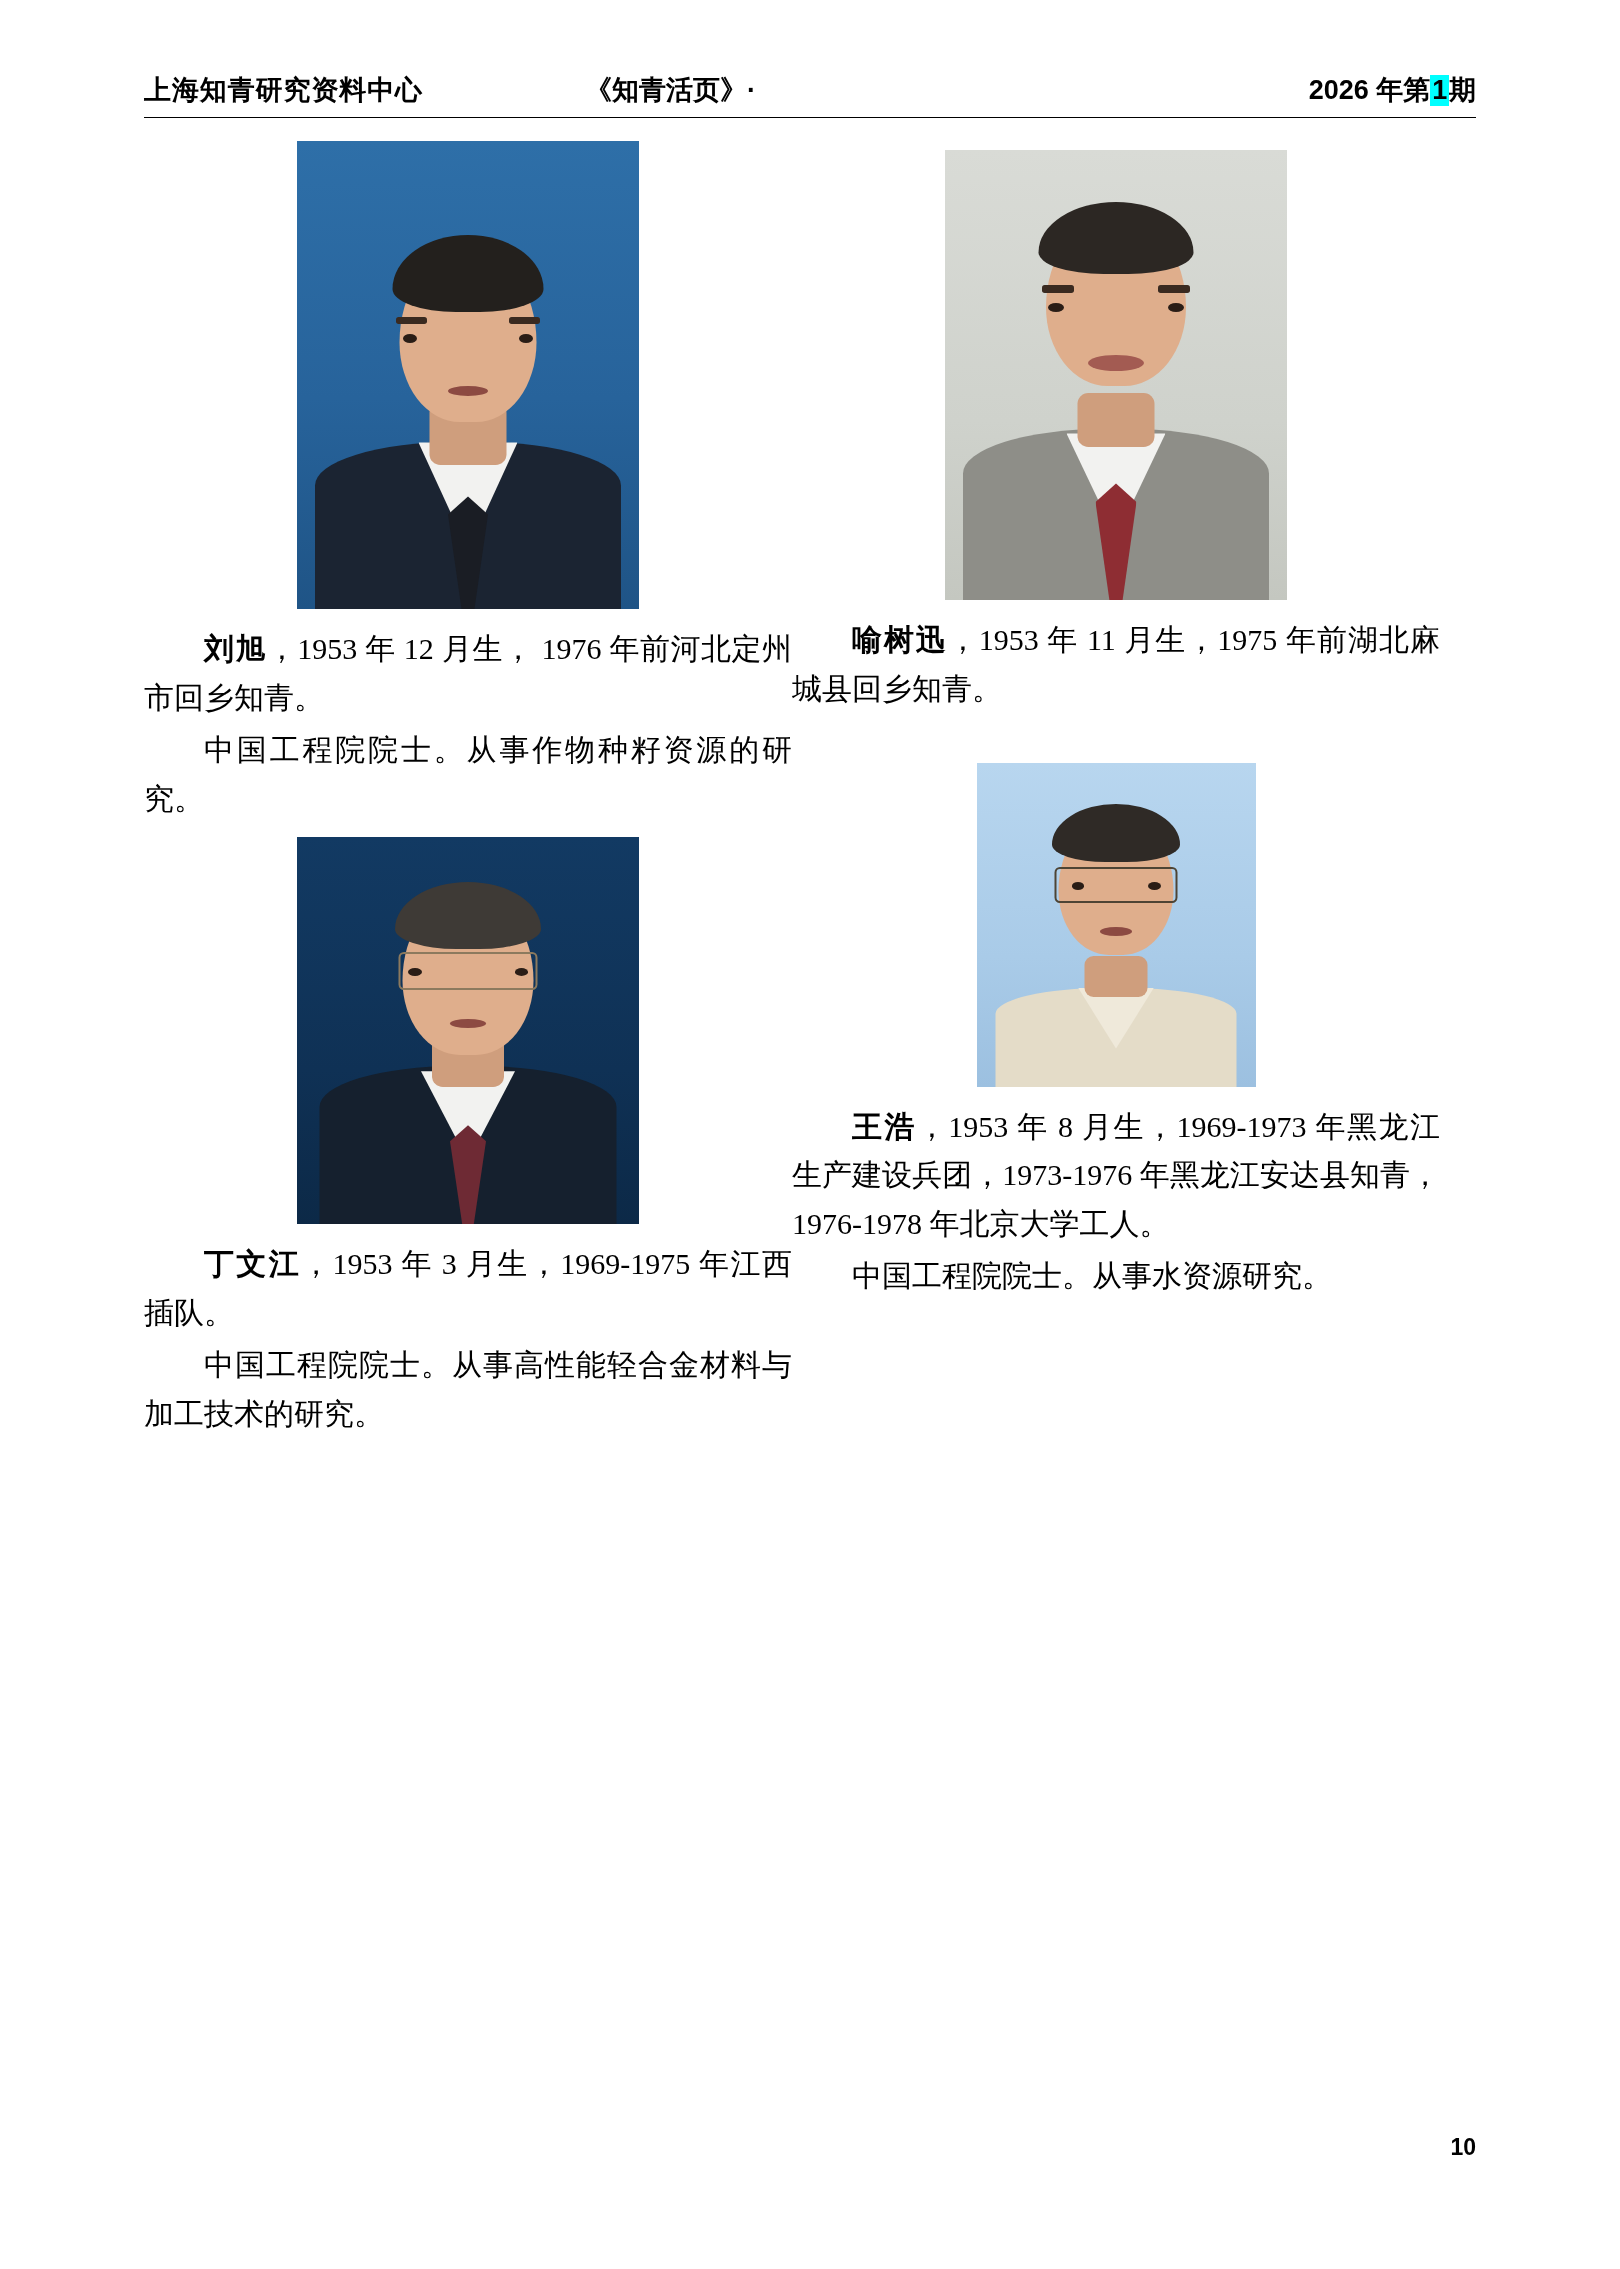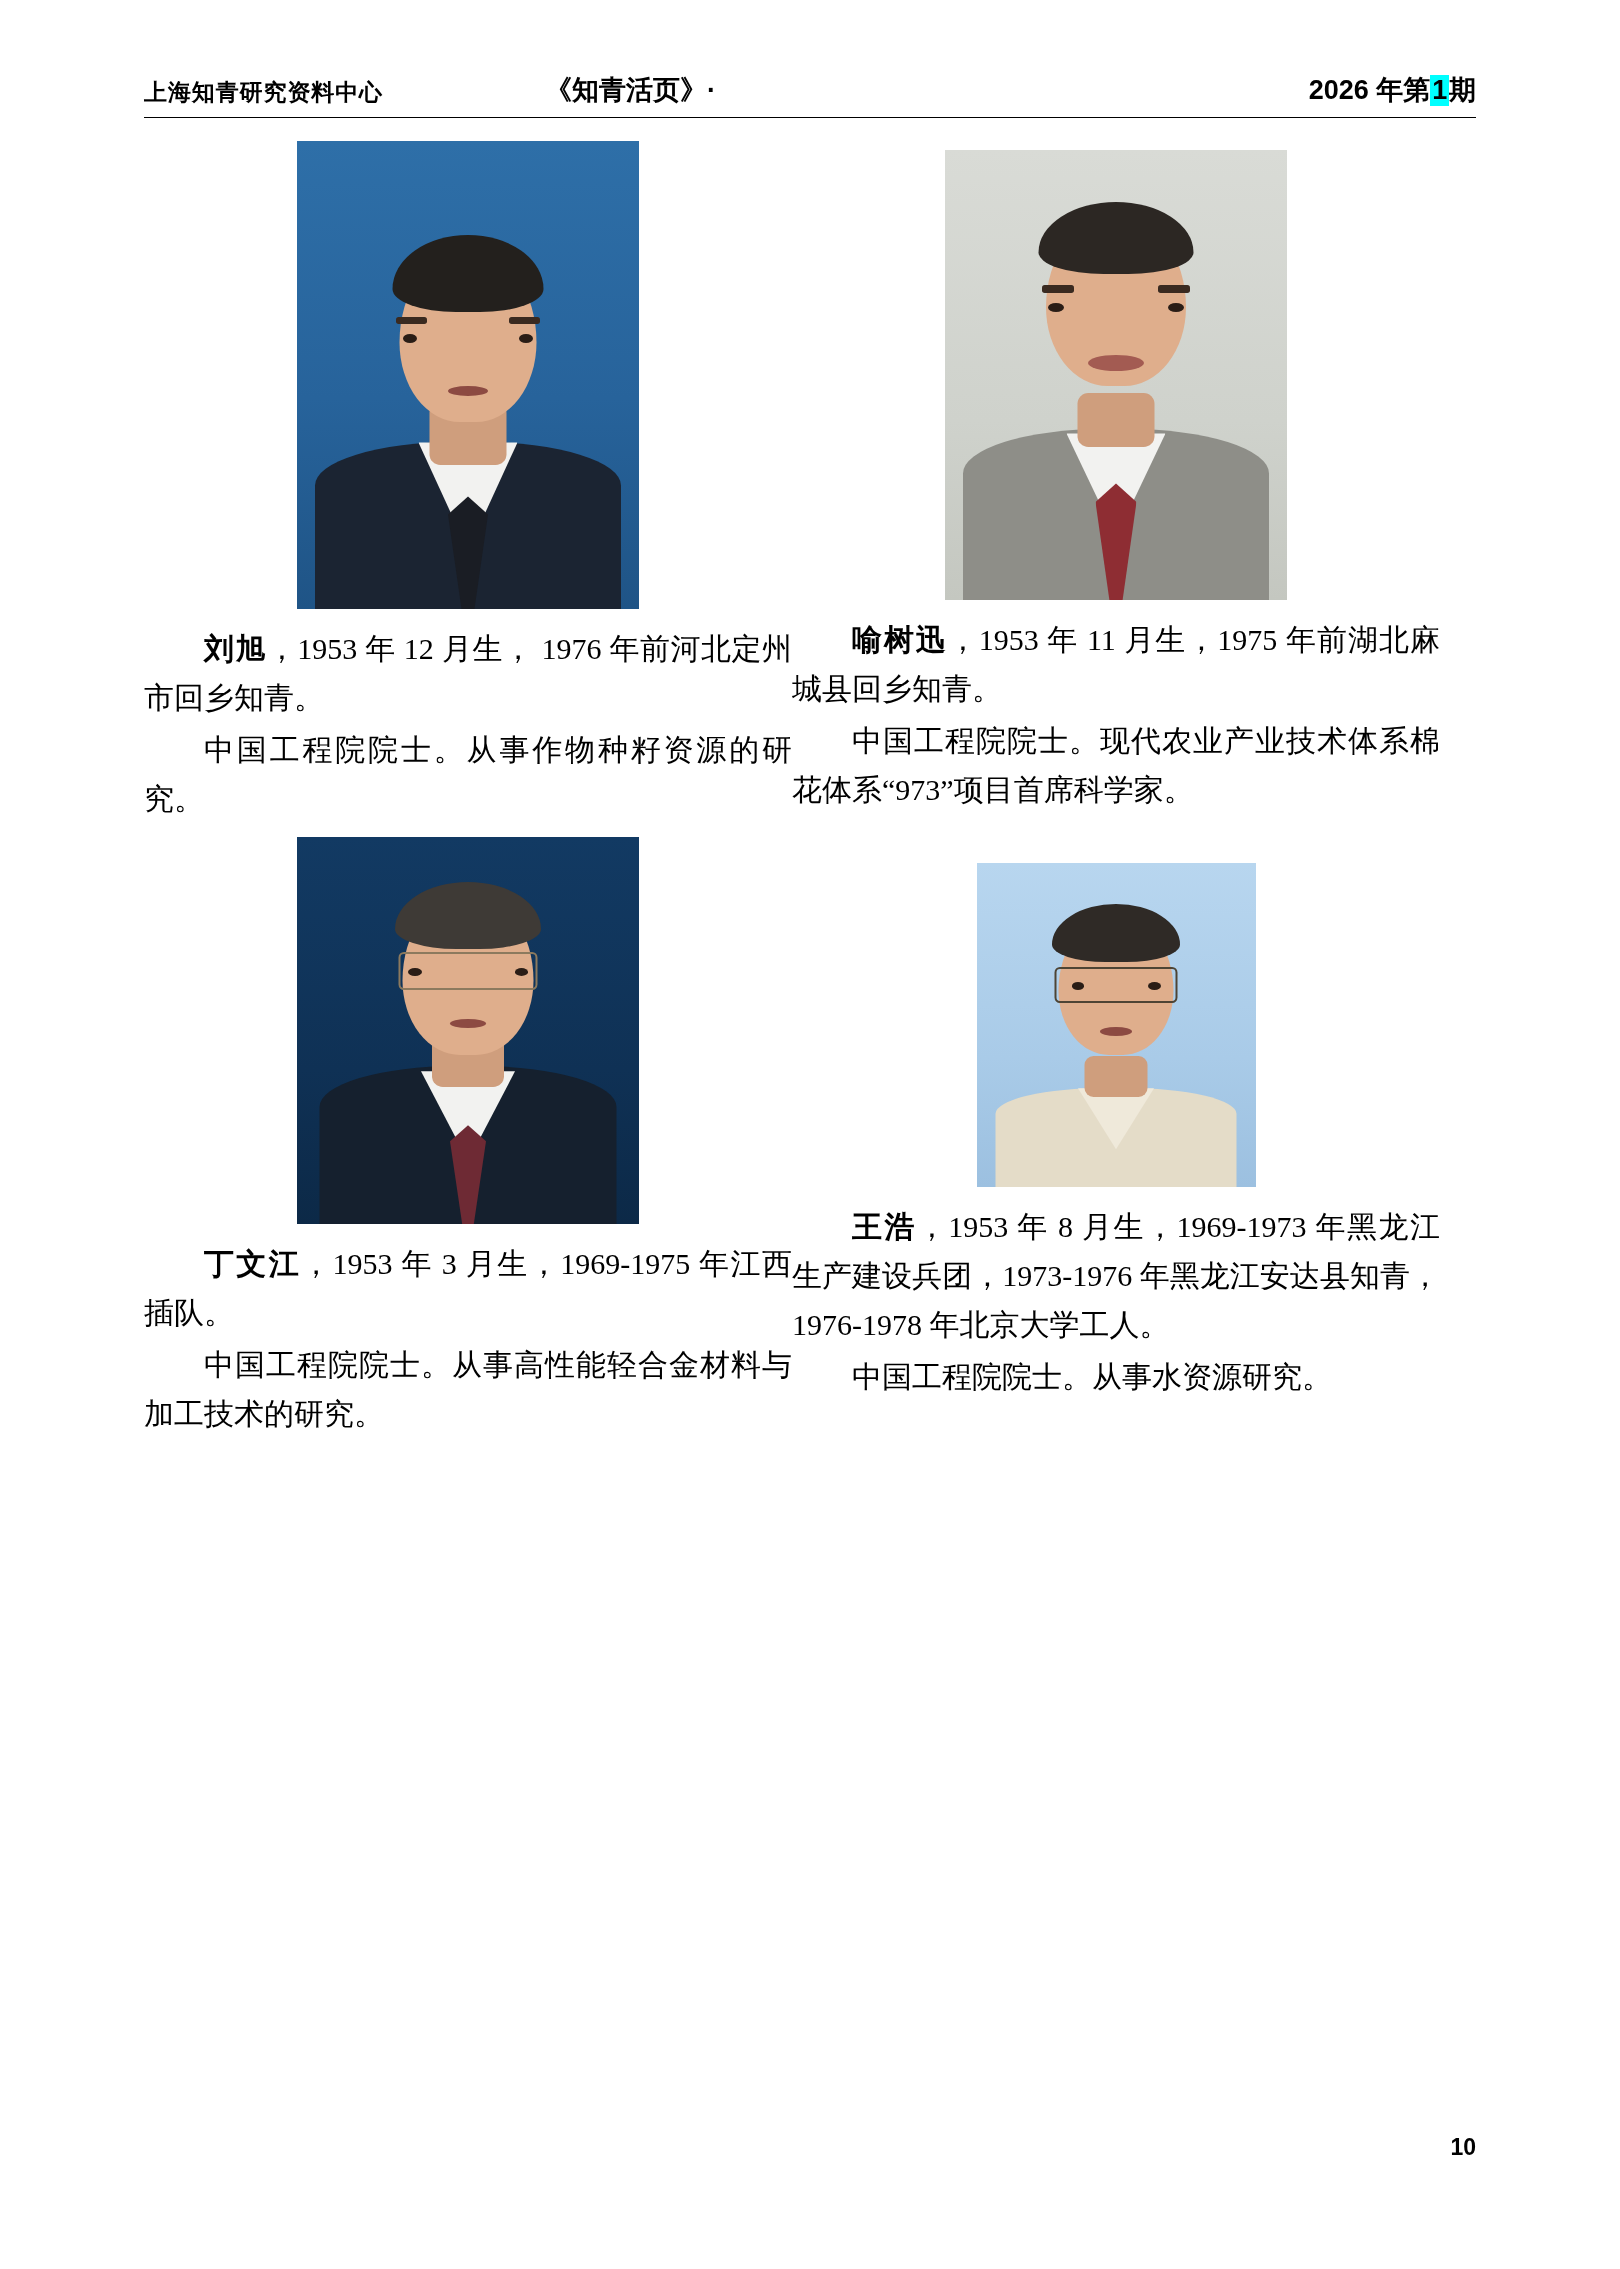--- a/index.html
+++ b/index.html
@@ -27,21 +27,21 @@
   .header {
     position: relative;
     display: flex;
     align-items: flex-end;
     height: 108px;
     padding-top: 54px;
     box-sizing: border-box;
   }
   .header-left {
     font-family: "Liberation Sans", "DejaVu Sans", sans-serif;
-    font-size: 23px;
+    font-size: 27px;
     font-weight: 700;
     letter-spacing: 0.9px;
     white-space: nowrap;
   }
   .header-center {
     font-family: "Liberation Sans", "DejaVu Sans", sans-serif;
     font-size: 27px;
     font-weight: 700;
     margin-left: 162px;
     white-space: nowrap;
@@ -267,21 +267,20 @@
               <div class="brow" style="width:32px;height:7.2px;left:97px;top:135px;"></div>
               <div class="brow" style="width:32px;height:7.2px;right:97px;top:135px;"></div>
               <div class="eye" style="width:16px;height:9px;left:103px;top:153px;"></div>
               <div class="eye" style="width:16px;height:9px;right:103px;top:153px;"></div>
               <div class="mouth" style="width:56px;height:16px;top:205px;background:#a35b52;"></div>
             </div>
           </div>
         </div>
         <div class="cap-block">
           <p class="para indent"><span class="name">喻树迅</span><span>，1953 年 11 月生，1975 年前湖北麻城县回乡知青。</span></p>
-          <p class="para indent">中国工程院院士。现代农业产业技术体系棉花体系“973”项目首席科学家。</p>
         </div>
       </div>
 
       <div class="entry" style="margin-top:49px;">
         <div class="photo-wrap">
           <div class="photo p-wang">
             <div class="bg bg-lblue"></div>
             <div class="person">
               <div class="body" style="width:241px;height:99px;bottom:0;background:#e4dcc8;"></div>
               <div class="shirt" style="width:76px;height:61px;bottom:38px;background:#efe9da;"></div>

